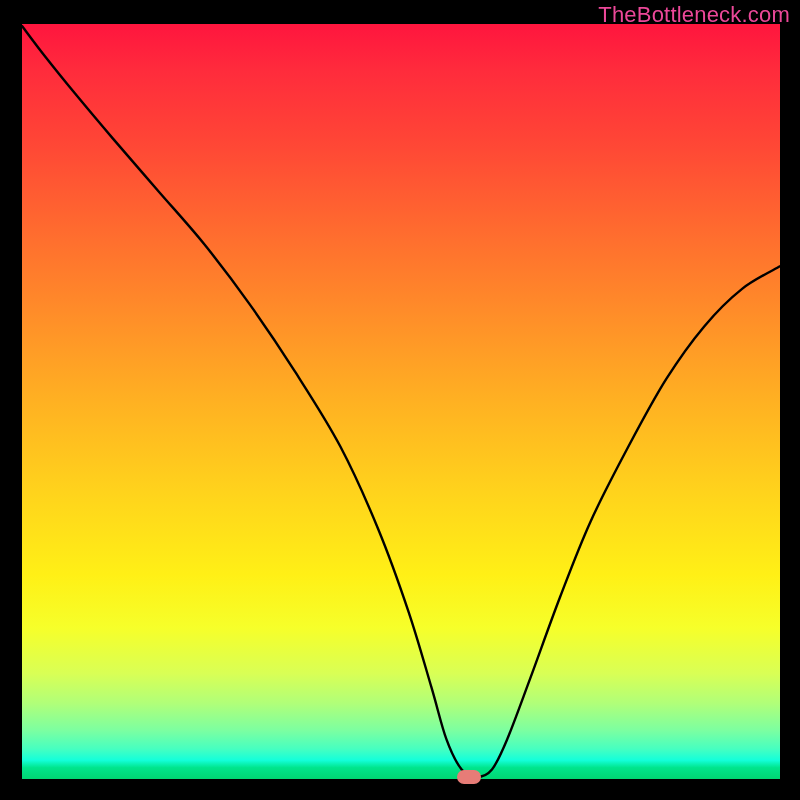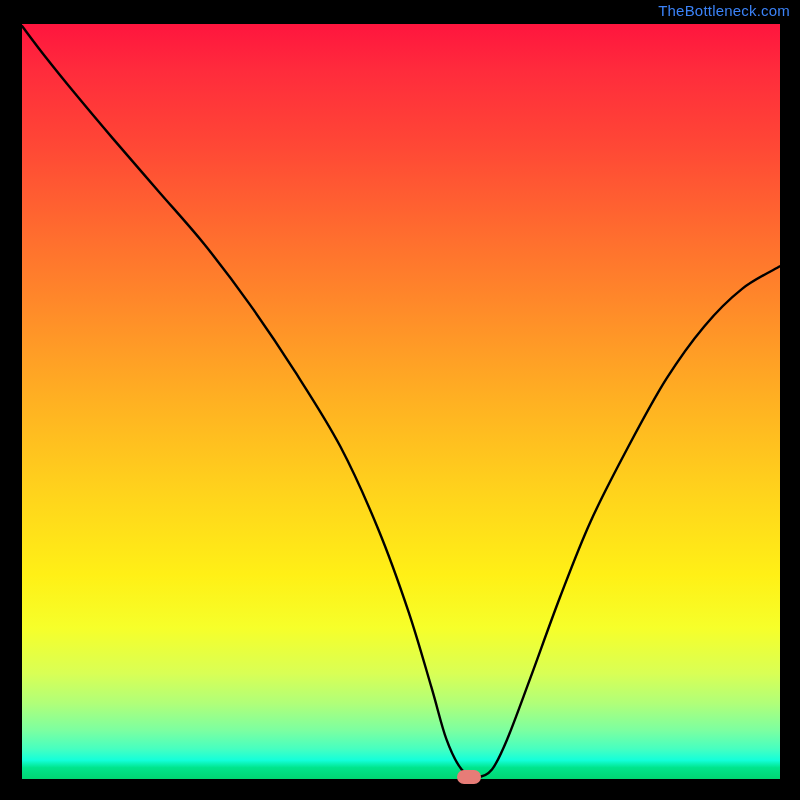--- a/index.html
+++ b/index.html
@@ -42,23 +42,23 @@
       #14ffda 97.5%,
       #00e58c 98.5%,
       #00d672 100%
     );
   }
   .watermark {
     position: absolute;
     top: 2px;
     right: 10px;
     font-family: Arial, Helvetica, sans-serif;
-    font-size: 15px;
+    font-size: 22px;
     font-weight: 500;
-    color: #3b82f6;
+    color: #ec4899;
     letter-spacing: 0.2px;
     user-select: none;
   }
   svg.curve {
     position: absolute;
     left: 0;
     top: 0;
     width: 758px;
     height: 755px;
     overflow: visible;

